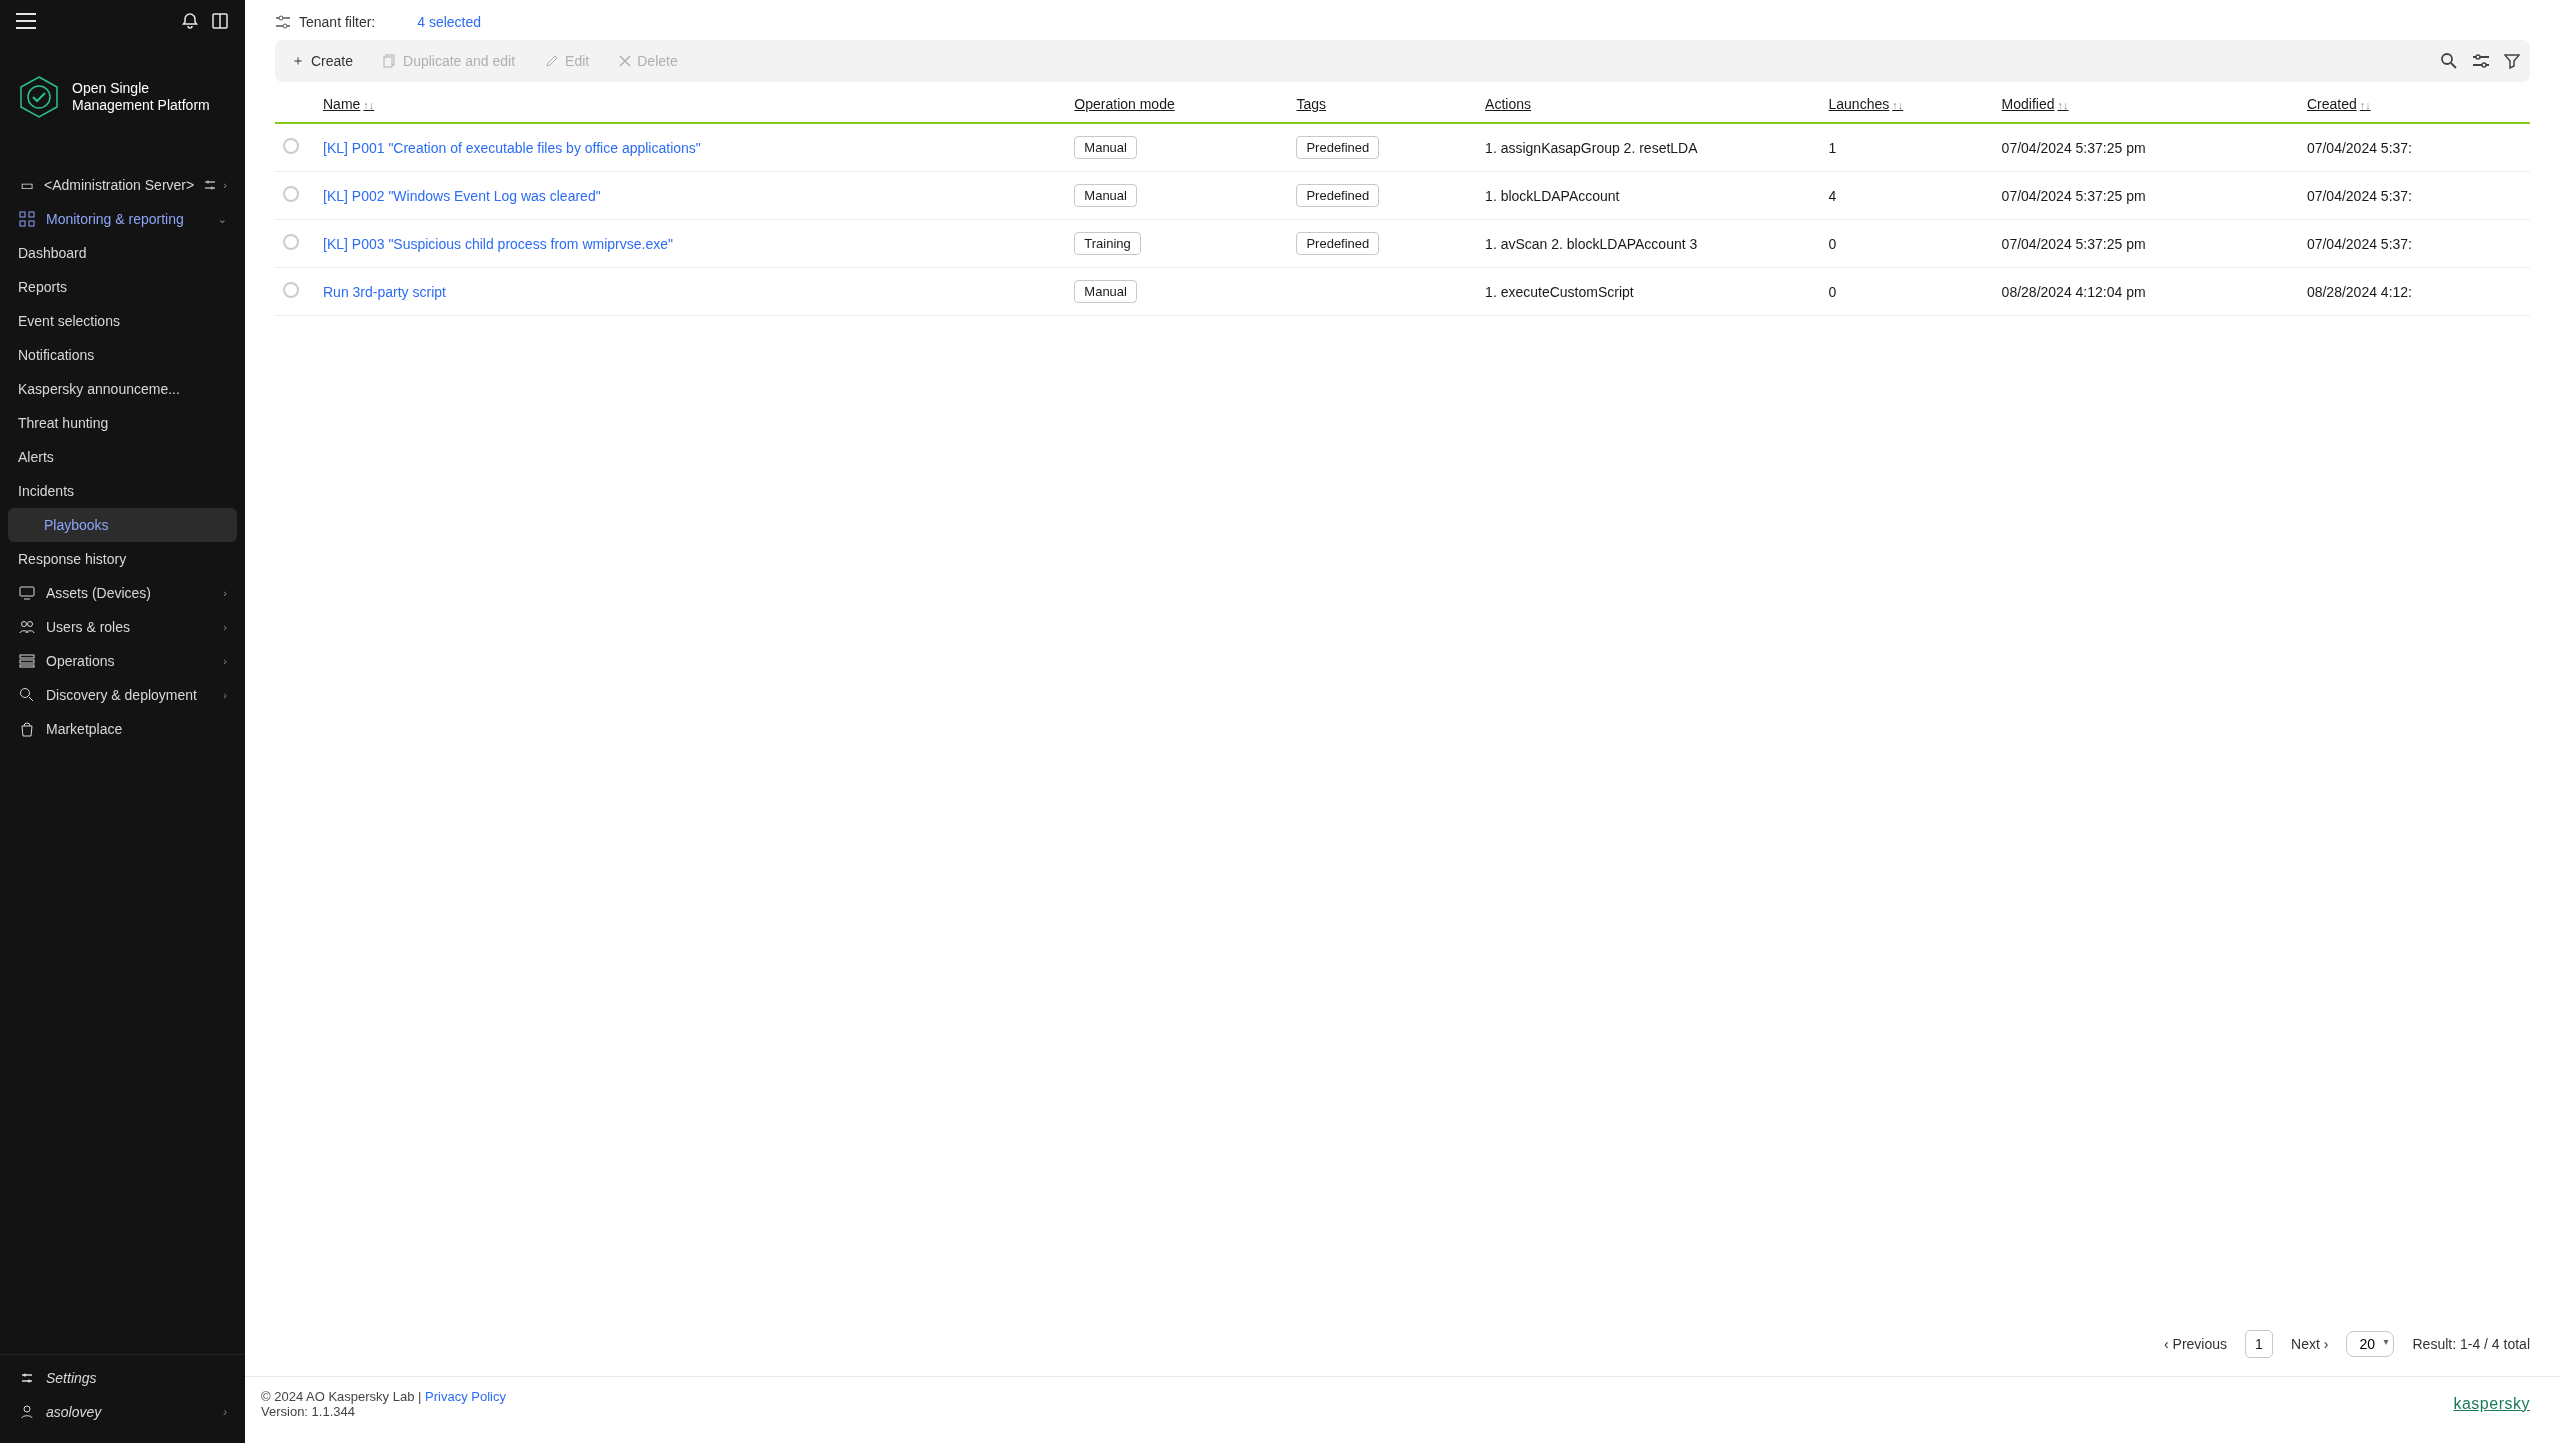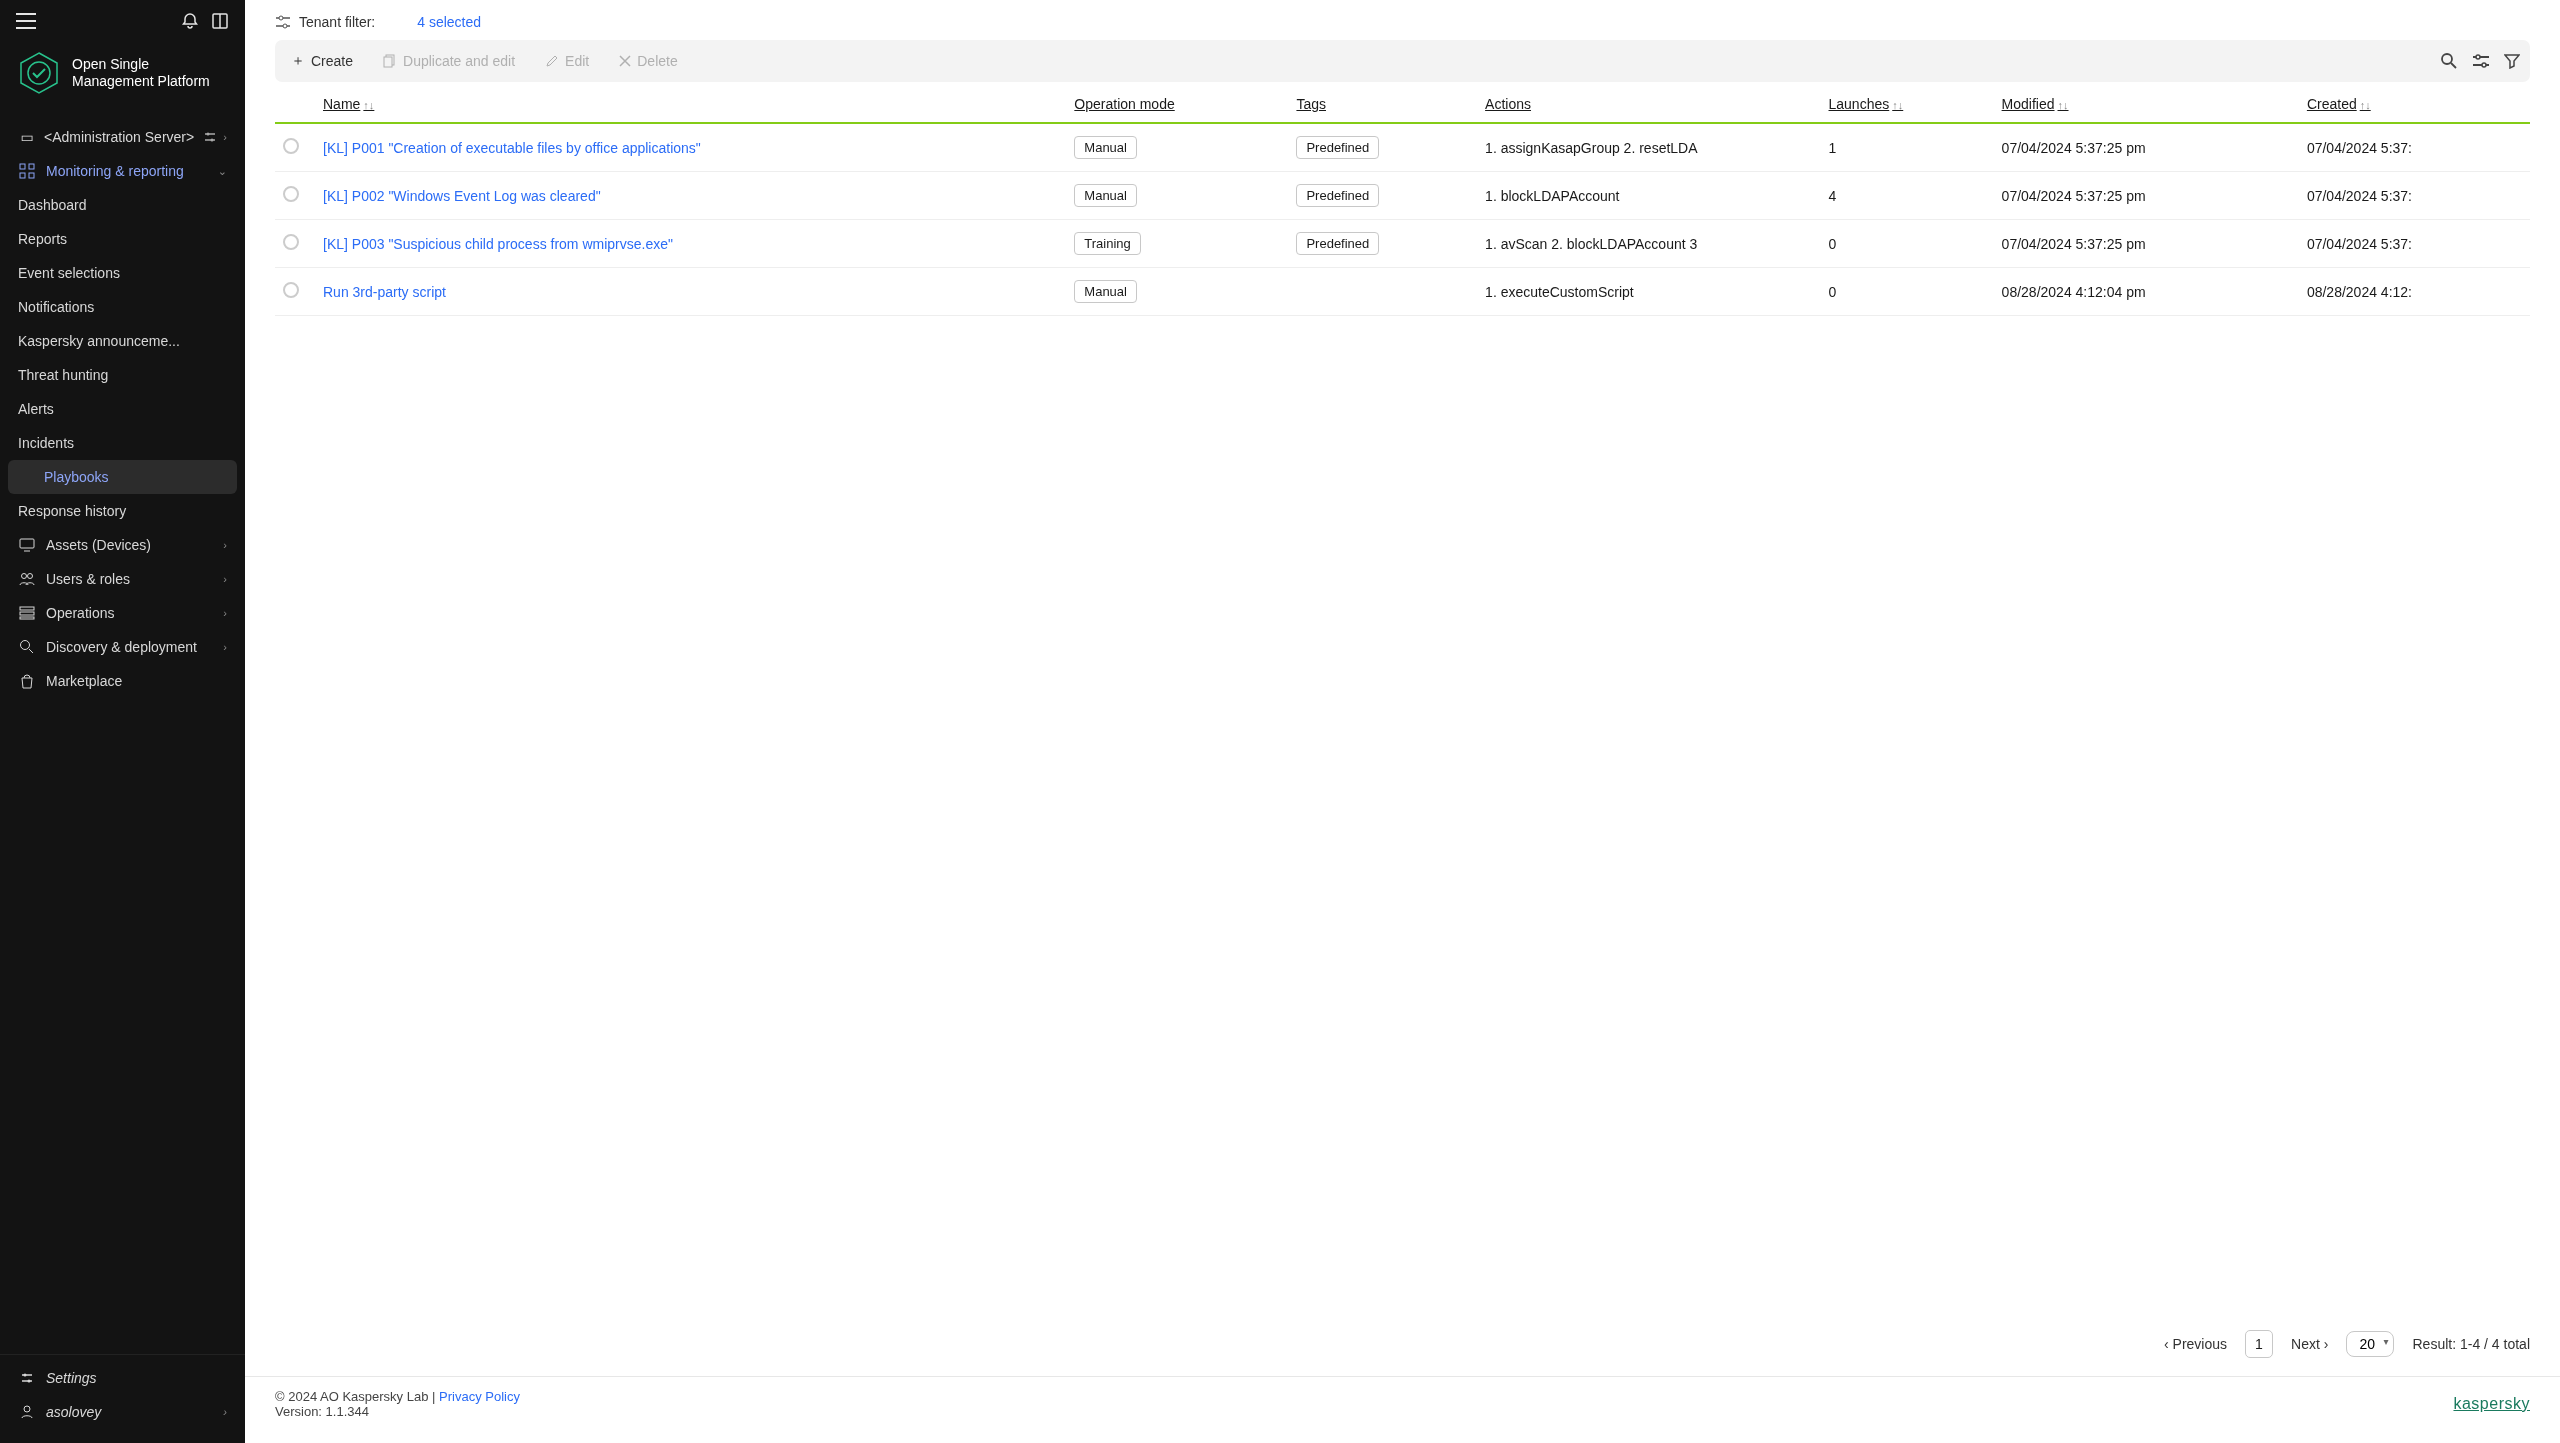--- a/index.html
+++ b/index.html
@@ -1,20 +1,20 @@
 <!DOCTYPE html>
 <html><head>
 <meta charset="utf-8">
 <style>
 * { box-sizing: border-box; margin: 0; padding: 0; }
 body { font-family: -apple-system, BlinkMacSystemFont, 'Segoe UI', sans-serif; font-size: 14px; color: #1a1a1a; background: #fff; }
 .app { display: flex; height: 100vh; }
 
 
-.sidebar { width: 245px; background: #131313; color: #e5e5e5; display: flex; flex-direction: column; flex-shrink: 0; }
+.sidebar { width: 245px; background: #131313; color: #e5e5e5; display: flex; flex-direction: column; flex-shrink: 0; gap: 24px; }
 .sidebar-top { display: flex; align-items: center; justify-content: space-between; padding: 12px 16px; }
 .hamburger { cursor: pointer; color: #e5e5e5; }
 .top-icons { display: flex; gap: 12px; align-items: center; }
 .top-icons span { position: relative; cursor: pointer; }
 .notif-dot { position: absolute; top: -3px; right: -3px; width: 7px; height: 7px; background: #e74c3c; border-radius: 50%; }
 .brand { display: flex; align-items: center; gap: 10px; padding: 8px 16px 20px 16px; }
 .brand-logo { width: 46px; height: 46px; }
 .brand-text { line-height: 1.25; font-size: 14px; color: #fff; }
 
 .nav { flex: 1; overflow-y: auto; padding: 4px 0; }
@@ -59,21 +59,21 @@
 
 .pager { display: flex; align-items: center; justify-content: flex-end; gap: 18px; padding: 18px 30px; font-size: 14px; }
 .pg-btn { display: inline-flex; align-items: center; gap: 4px; cursor: pointer; background: none; border: none; font-size: 14px; color: #333; }
 .pg-num { border: 1px solid #c8c8c8; border-radius: 5px; width: 28px; height: 28px; display: inline-flex; align-items: center; justify-content: center; }
 .pg-size { border: 1px solid #c8c8c8; border-radius: 8px; padding: 4px 18px 4px 12px; background: #fff; font-size: 14px; appearance: none; }
 .pg-size-wrap { position: relative; display: inline-flex; }
 .pg-size-wrap::after { content: '▾'; position: absolute; right: 6px; top: 5px; font-size: 10px; pointer-events: none; color: #666; }
 .pg-result { color: #333; }
 
 
-.footer { padding: 12px 30px 24px 30px; border-top: 1px solid #e7e7e7; display: flex; align-items: center; justify-content: space-between; font-size: 13px; color: #444; }
+.footer { padding: 12px 30px 24px 16px; border-top: 1px solid #e7e7e7; display: flex; align-items: center; justify-content: space-between; font-size: 13px; color: #444; }
 .footer a { color: #2b6cf6; text-decoration: none; }
 .footer-brand { color: #1a7a5e; font-size: 16px; letter-spacing: 0.5px; font-weight: 500; text-decoration: underline; }
 
 svg { display: block; }
 </style>
 </head>
 <body>
 
 <div class="app">
 

